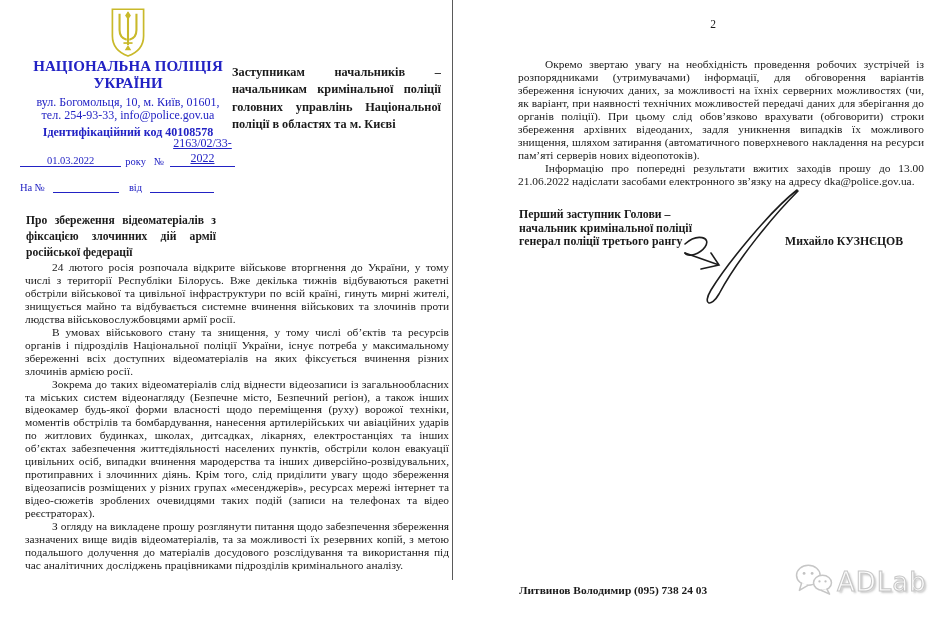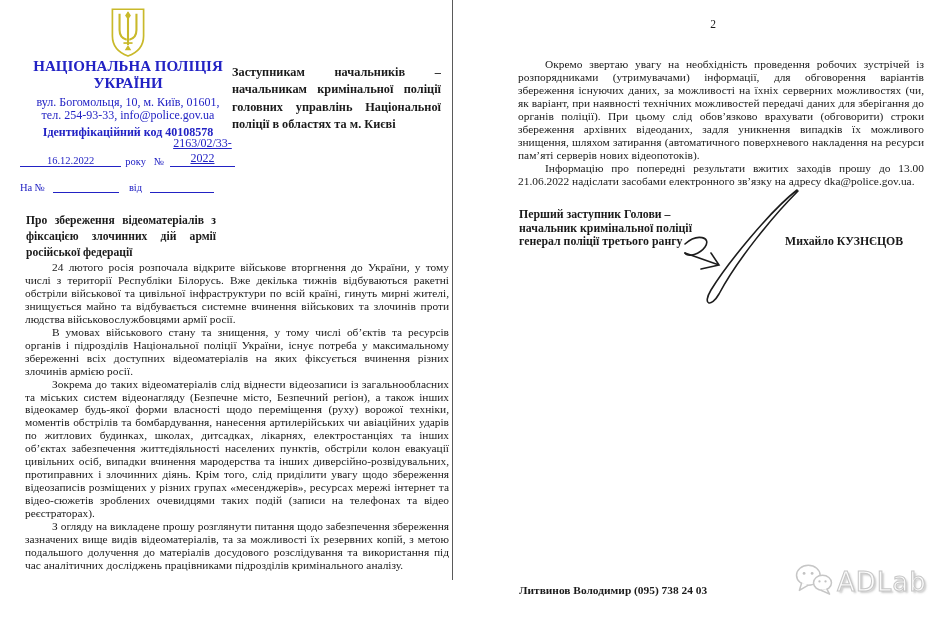--- a/index.html
+++ b/index.html
@@ -83,21 +83,21 @@
     </div>
     <div class="org-address">
       <div>вул. Богомольця, 10, м. Київ, 01601,</div>
       <div>тел. 254-93-33, info@police.gov.ua</div>
     </div>
     <div class="org-id">Ідентифікаційний код 40108578</div>
   </div>
 
   <div class="ref-rows">
     <div class="ref-row">
-      <span class="u-field date-field">16.12.2022</span>
+      <span class="u-field date-field">01.03.2022</span>
       <span class="lbl" style="margin:0 8px 0 4px;">року</span>
       <span class="lbl" style="margin-right:6px;">№</span>
       <span class="u-field num-field">2163/02/33-2022</span>
     </div>
     <div class="ref-row">
       <span class="lbl">На №</span>
       <span class="blank-field" style="width:66px; margin:0 10px 0 8px;"></span>
       <span class="lbl">від</span>
       <span class="blank-field" style="width:64px; margin-left:8px;"></span>
     </div>

